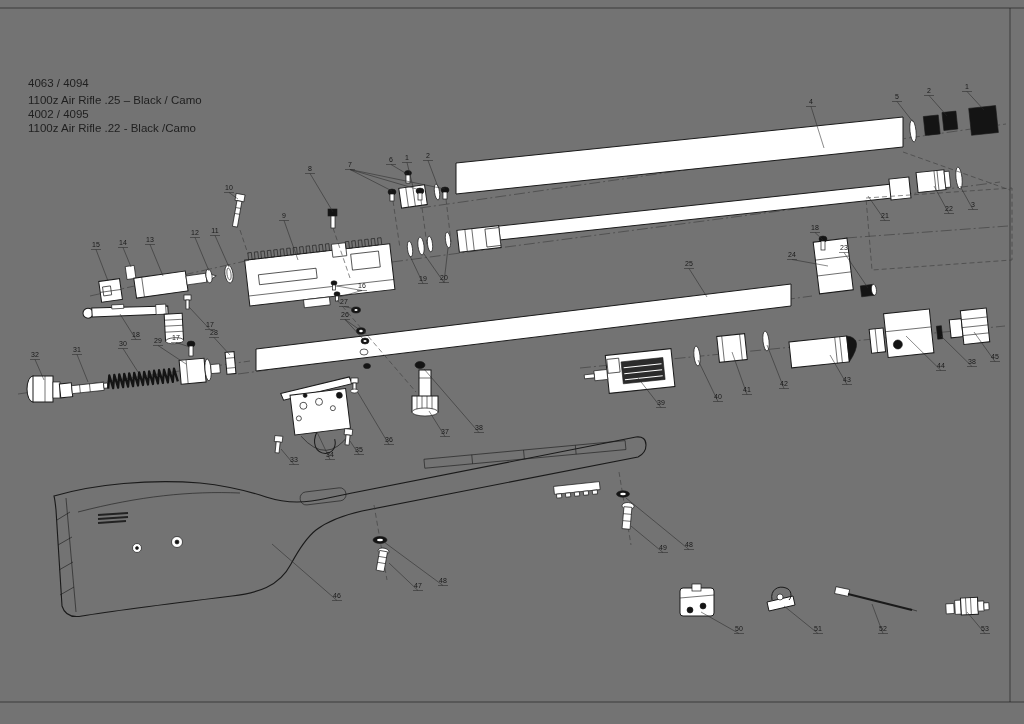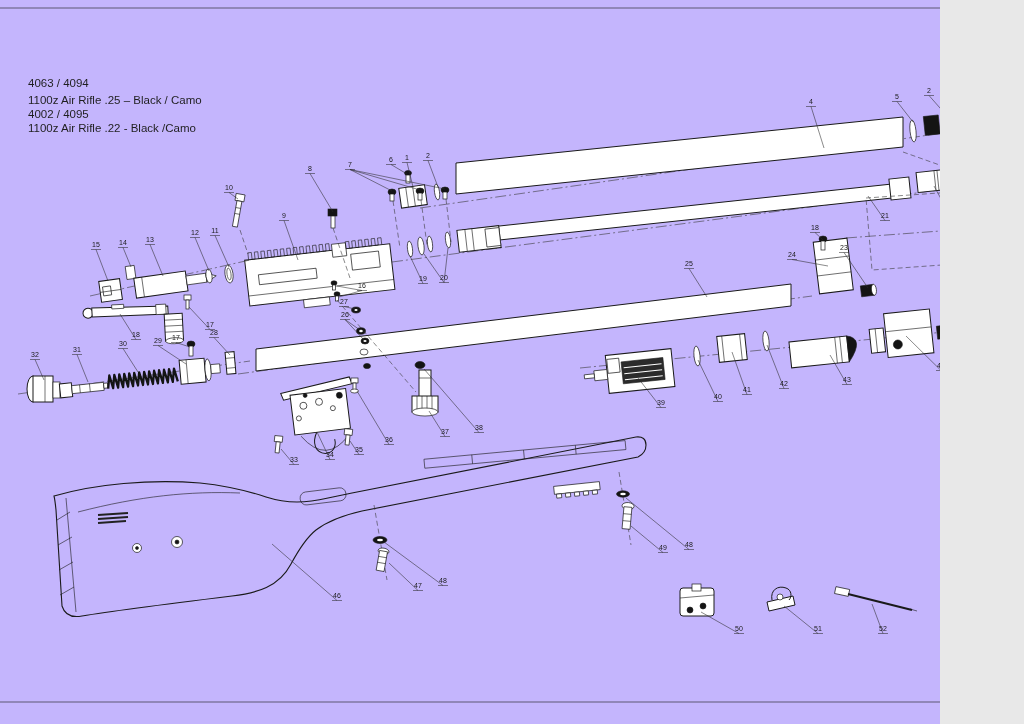--- a/index.html
+++ b/index.html
@@ -1,16 +1,16 @@
 <!DOCTYPE html>
 <html><head>
 <meta charset="utf-8">
 <style>
   html,body{margin:0;padding:0;background:#e8e8e8;}
-  .page{width:940px;height:724px;background:#c4b5fd;position:relative;overflow:hidden;
+  .page{width:1024px;height:724px;background:#737373;position:relative;overflow:hidden;
         font-family:"Liberation Sans",sans-serif;}
   svg{position:absolute;left:0;top:0;}
   svg text{font-family:"Liberation Sans",sans-serif;fill:#1a1a1a;}
   .title-line{font-size:11.5px;fill:#1f1f1f;}
   .s{fill:none;stroke:#1a1a1a;stroke-width:1;}
   .s2{fill:none;stroke:#1a1a1a;stroke-width:0.6;}
   .w{fill:#ffffff;stroke:#1a1a1a;stroke-width:1;}
   .w2{fill:#ffffff;stroke:#1a1a1a;stroke-width:0.7;}
   .f{fill:#141414;stroke:#1a1a1a;stroke-width:0.6;}
   .cl{fill:none;stroke:#3a3a3a;stroke-width:0.6;stroke-dasharray:11 3 2 3;}

